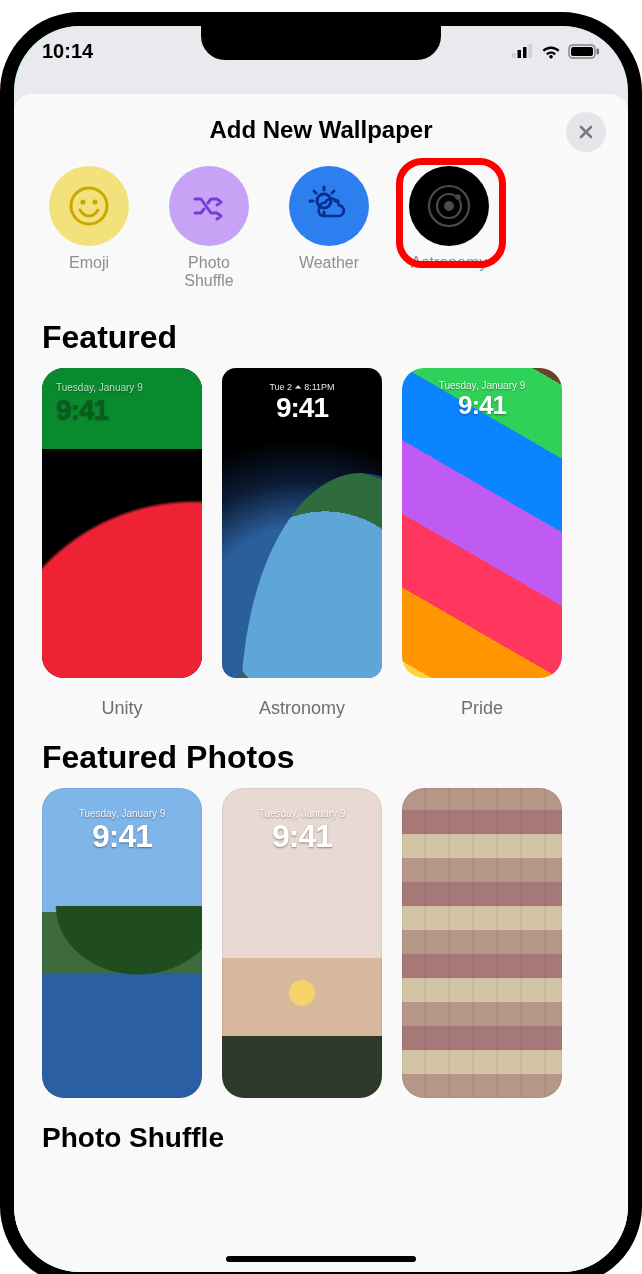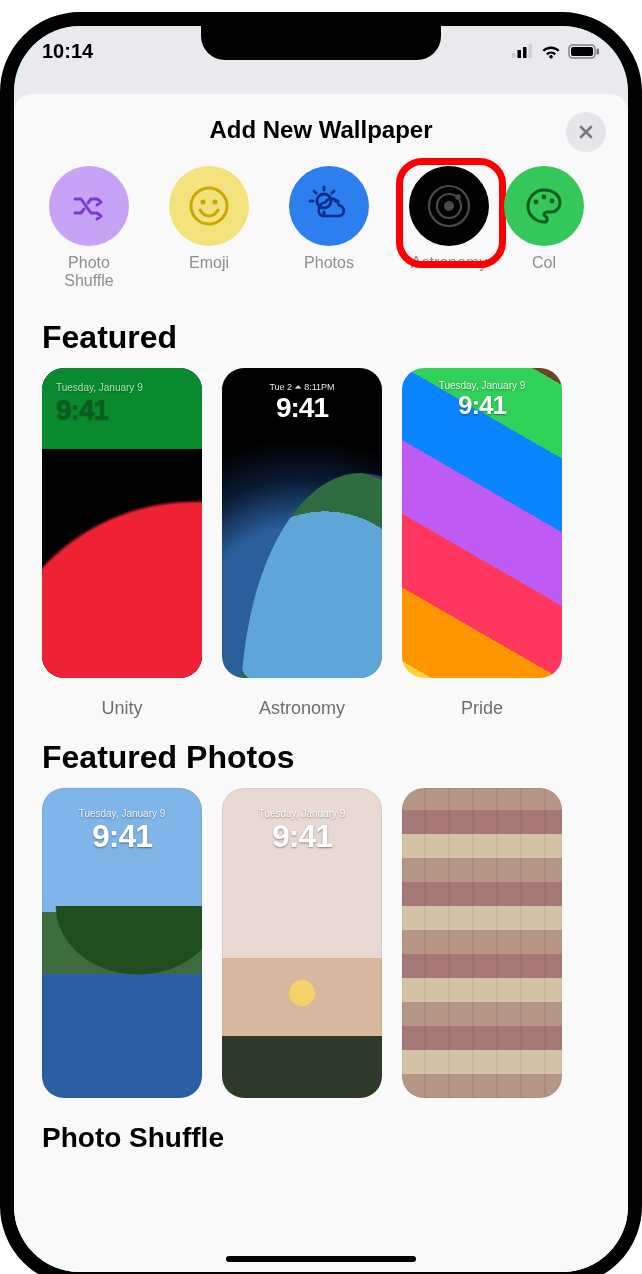--- a/index.html
+++ b/index.html
@@ -30,21 +30,21 @@
   .card-lbl{font-size:18px;color:#6e6e73;text-align:center;}
   .lock-day{position:absolute;top:20px;left:0;right:0;text-align:center;font-size:10px;color:rgba(255,255,255,.9);font-weight:500;}
   .lock-time{position:absolute;top:30px;left:0;right:0;text-align:center;font-size:32px;font-weight:800;color:#fff;letter-spacing:-1px;}
   
   .bg-unity{background:#000;}
   .bg-unity::before{content:"";position:absolute;inset:0;background:
     radial-gradient(circle at 95% 110%, #e23 0 55%, transparent 56%),
     linear-gradient(#0a8a2f 0 26%, transparent 26%);}
   .bg-unity .lock-time{color:#0a5c1f;top:26px;text-align:left;padding-left:14px;font-size:28px;font-weight:900;}
   .bg-unity .lock-day{color:#b1e3bd;text-align:left;padding-left:14px;top:14px;}
-  .bg-astro{background:radial-gradient(circle at 50% 85%, #2a5f9b 0 38%, #0b1a33 55%, #000 70%);}
+  .bg-astro{background:radial-gradient(circle at 50% 85%, #2a5f9b 0 38%, #0b1a33 55%, #000 70%);border-radius:14px;}
   .bg-astro .lock-day{top:14px;font-size:9px;}
   .bg-astro .lock-time{top:24px;font-size:28px;}
   .bg-pride{background:#fff;}
   .bg-pride::before{content:"";position:absolute;inset:0;background:
     linear-gradient(45deg,#b0b0b0 0 8%,#ffd33d 8% 20%,#ff9500 20% 32%,#ff375f 32% 44%,#bf5af2 44% 56%,#0a84ff 56% 68%,#30d158 68% 80%,#6b4423 80% 92%,#000 92% 100%);
     transform:rotate(-15deg) scale(1.6);}
   .bg-pride .lock-time{top:22px;font-size:26px;}
   .bg-pride .lock-day{top:12px;}
   .bg-lake{background:linear-gradient(#7fb5e8 0 40%,#3e6b3e 40% 60%,#2b5fa3 60% 100%);}
   .bg-lake::before{content:"";position:absolute;left:0;right:0;top:38%;height:26%;background:radial-gradient(ellipse at 60% 0,#1f4d1f 0 60%,transparent 61%);}
@@ -103,71 +103,60 @@
           <span>
             <svg width="16" height="16" viewBox="0 0 16 16">
                 <path d="M3 3l10 10M13 3L3 13" stroke="#7a7a7f" stroke-width="2.6" stroke-linecap="round"></path>
               </svg>
           </span>
         </div>
       </div>
 
       <div class="cat-row">
         <div class="cat">
-          <div class="circle c-purple">
-            <svg width="44" height="44" viewBox="0 0 44 44">
-                <path d="M8 15h6l10 14h6m0-14h-6l-3 4m-4 6l-3 4H8m22-14l4 3-4 3m0 8l4 3-4 3" fill="none" stroke="#7a3ad8" stroke-width="3" stroke-linecap="round" stroke-linejoin="round"></path>
-              </svg>
-          </div>
-          <span class="lbl" style="white-space:pre-line;">Photo
-Shuffle</span>
-        </div>
-        <div class="cat">
           <div class="circle c-yellow">
             <svg width="46" height="46" viewBox="0 0 46 46">
                 <circle cx="23" cy="23" r="18" fill="none" stroke="#c9a800" stroke-width="3"></circle>
                 <circle cx="17" cy="19" r="2.6" fill="#c9a800"></circle>
                 <circle cx="29" cy="19" r="2.6" fill="#c9a800"></circle>
                 <path d="M14 27c2.5 4 6 6 9 6s6.5-2 9-6" fill="none" stroke="#c9a800" stroke-width="3" stroke-linecap="round"></path>
               </svg>
           </div>
           <span class="lbl">Emoji</span>
         </div>
         <div class="cat">
+          <div class="circle c-purple">
+            <svg width="44" height="44" viewBox="0 0 44 44">
+                <path d="M8 15h6l10 14h6m0-14h-6l-3 4m-4 6l-3 4H8m22-14l4 3-4 3m0 8l4 3-4 3" fill="none" stroke="#7a3ad8" stroke-width="3" stroke-linecap="round" stroke-linejoin="round"></path>
+              </svg>
+          </div>
+          <span class="lbl" style="white-space:pre-line;">Photo
+Shuffle</span>
+        </div>
+        <div class="cat">
           <div class="circle c-blue">
             <svg width="48" height="48" viewBox="0 0 48 48">
                 <circle cx="19" cy="19" r="7" fill="none" stroke="#0a2e8f" stroke-width="3"></circle>
                 <path d="M19 8v-3M19 33v-3M8 19h-3M30 19h3M11 11l-2-2M27 11l2-2" stroke="#0a2e8f" stroke-width="3" stroke-linecap="round"></path>
                 <path d="M20 32a7 7 0 0 1 7-7 8 8 0 0 1 15 3 6 6 0 0 1-1 12H24a6 6 0 0 1-4-8z" fill="none" stroke="#0a2e8f" stroke-width="3" transform="translate(-4,-2) scale(.9)"></path>
               </svg>
           </div>
-          <span class="lbl">Photos</span>
+          <span class="lbl">Weather</span>
         </div>
         <div class="cat highlight">
           <div class="circle c-black">
             <svg width="54" height="54" viewBox="0 0 54 54">
                 <circle cx="27" cy="27" r="5" fill="#4a4a4a"></circle>
                 <circle cx="27" cy="27" r="12" fill="none" stroke="#4a4a4a" stroke-width="2.2"></circle>
                 <circle cx="27" cy="27" r="20" fill="none" stroke="#4a4a4a" stroke-width="2.2"></circle>
                 <circle cx="36" cy="18" r="2.8" fill="#4a4a4a"></circle>
               </svg>
           </div>
           <span class="lbl">Astronomy</span>
         </div>
-        <div class="cat" style="width:40px;">
-          <div class="circle c-green" style="width:80px;">
-            <svg width="44" height="44" viewBox="0 0 44 44">
-                <path d="M22 6a16 16 0 1 0 0 32c4 0 4-4 1-6-2-1-1-4 2-4h4a9 9 0 0 0 9-9C38 11 31 6 22 6z" fill="none" stroke="#0a5c1f" stroke-width="3"></path>
-                <circle cx="14" cy="18" r="2.4" fill="#0a5c1f"></circle>
-                <circle cx="22" cy="13" r="2.4" fill="#0a5c1f"></circle>
-                <circle cx="30" cy="17" r="2.4" fill="#0a5c1f"></circle>
-              </svg>
-          </div>
-          <span class="lbl">Col</span>
-        </div>
       </div>
 
       <div class="sect-title">Featured</div>
       <div class="h-scroll">
         <div class="card">
           <div class="thumb lg bg-unity">
             <div class="lock-day">Tuesday, January 9</div>
             <div class="lock-time">9:41</div>
           </div>
           <div class="card-lbl">Unity</div>

